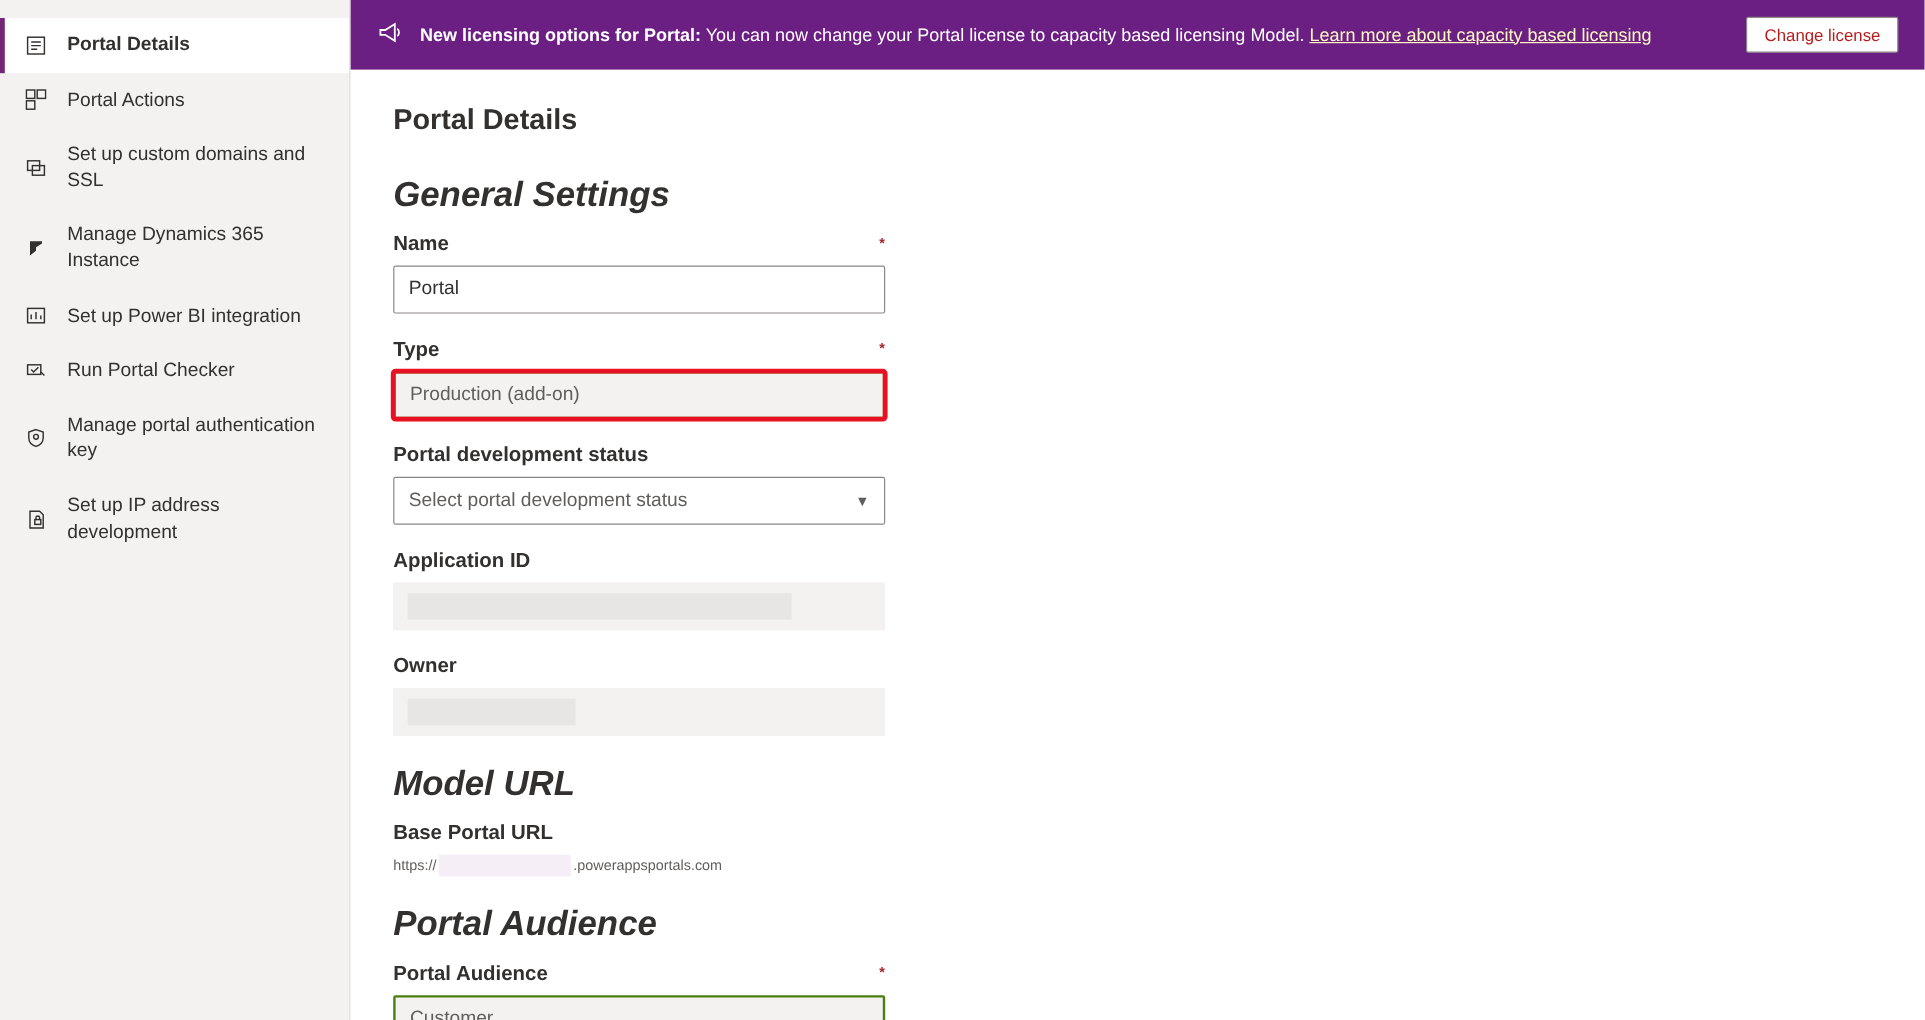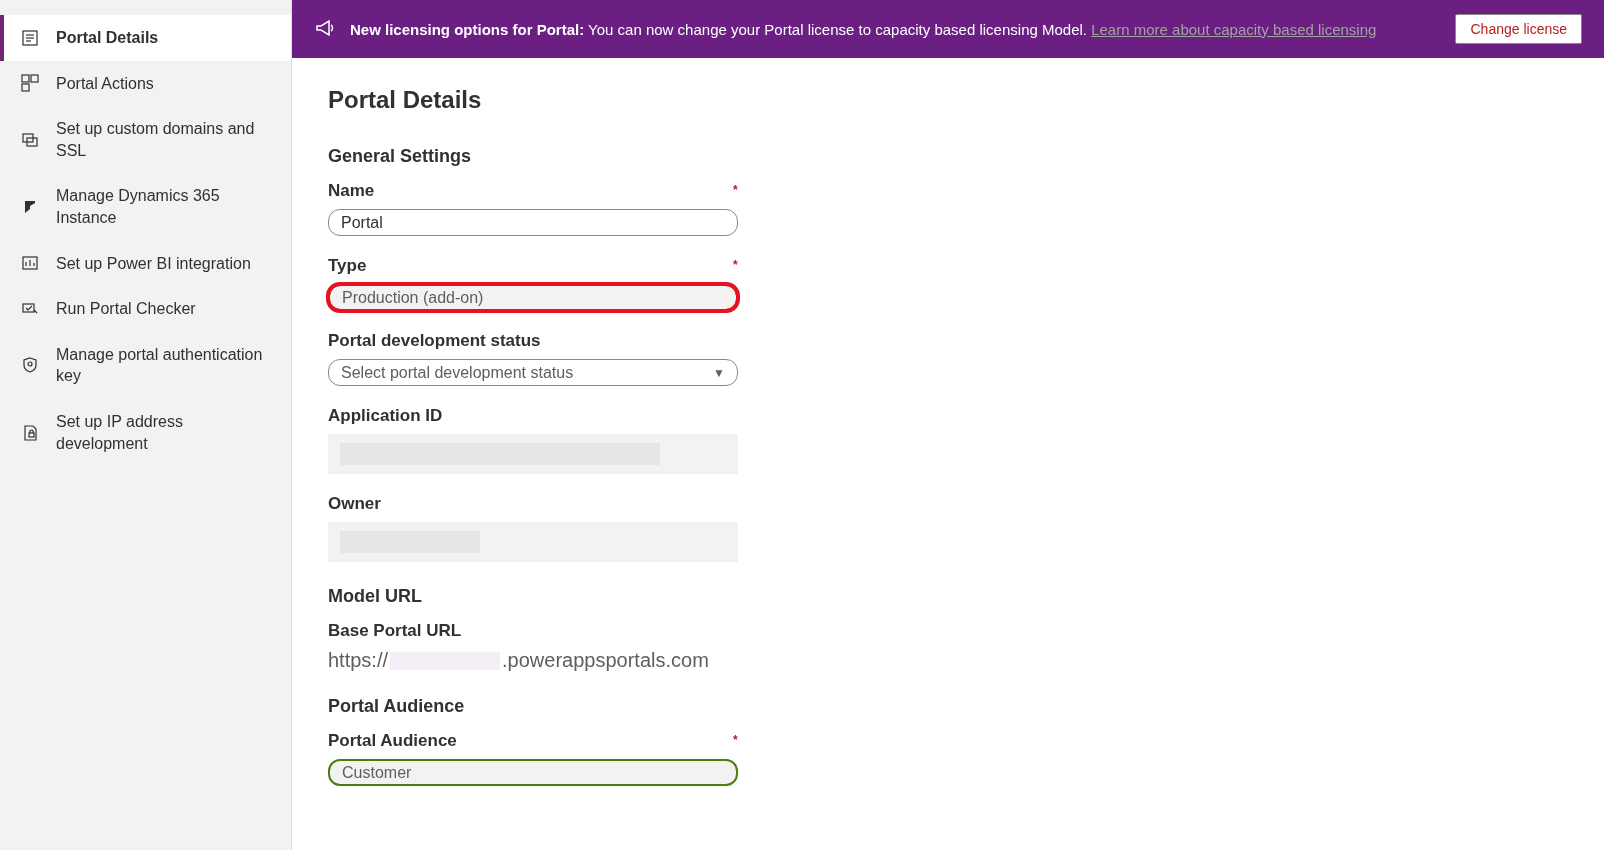--- a/index.html
+++ b/index.html
@@ -72,21 +72,21 @@
       flex-shrink: 0;
     }
     .banner-text {
       flex: 1;
     }
     .banner-text strong {
       font-weight: 700;
     }
     .banner-link {
       text-decoration: underline;
-      color: #a3a3a3;
+      color: #fef9c3;
       cursor: pointer;
     }
     .banner-button {
       background: #fff;
       color: #b91c1c;
       border: 1px solid #8a8886;
       padding: 6px 14px;
       font-size: 14px;
       cursor: pointer;
       margin-left: 60px;
@@ -96,51 +96,52 @@
       flex: 1;
       overflow-y: auto;
       padding: 28px 36px;
     }
     .page-title {
       font-size: 24px;
       font-weight: 600;
       margin-bottom: 32px;
     }
     .section-title {
-      font-size: 18px;
+      font-size: 29px;
       font-weight: 600;
       margin-top: 24px;
       margin-bottom: 14px;
+      font-style: italic;
     }
     .form-group {
       margin-bottom: 20px;
     }
     .form-label {
       display: block;
       font-size: 17px;
       font-weight: 600;
       margin-bottom: 8px;
       position: relative;
     }
     .required-asterisk {
       color: #a4262c;
       position: absolute;
       left: 405px;
       top: 2px;
       font-size: 12px;
     }
     .form-input, .form-select, .form-readonly {
       width: 410px;
-      height: 27px;
+      height: 40px;
       border: 1px solid #8a8886;
       padding: 0 12px;
       font-size: 16px;
       color: #323130;
       background: #fff;
-      border-radius: 12px;
+      border-radius: 2px;
     }
     .form-readonly {
       background: #f3f2f1;
       color: #605e5c;
       display: flex;
       align-items: center;
       border: 2px solid #4d7c0f;
     }
     .form-select {
       position: relative;
@@ -170,21 +171,21 @@
     }
     .redacted-inner {
       background: #e8e6e4;
       height: 22px;
       width: 320px;
     }
     .redacted-inner.short {
       width: 140px;
     }
     .url-text {
-      font-size: 20px;
+      font-size: 12px;
       color: #605e5c;
       display: flex;
       align-items: center;
     }
     .url-redacted {
       display: inline-block;
       width: 110px;
       height: 18px;
       background: #f6eef6;
       margin: 0 2px;

